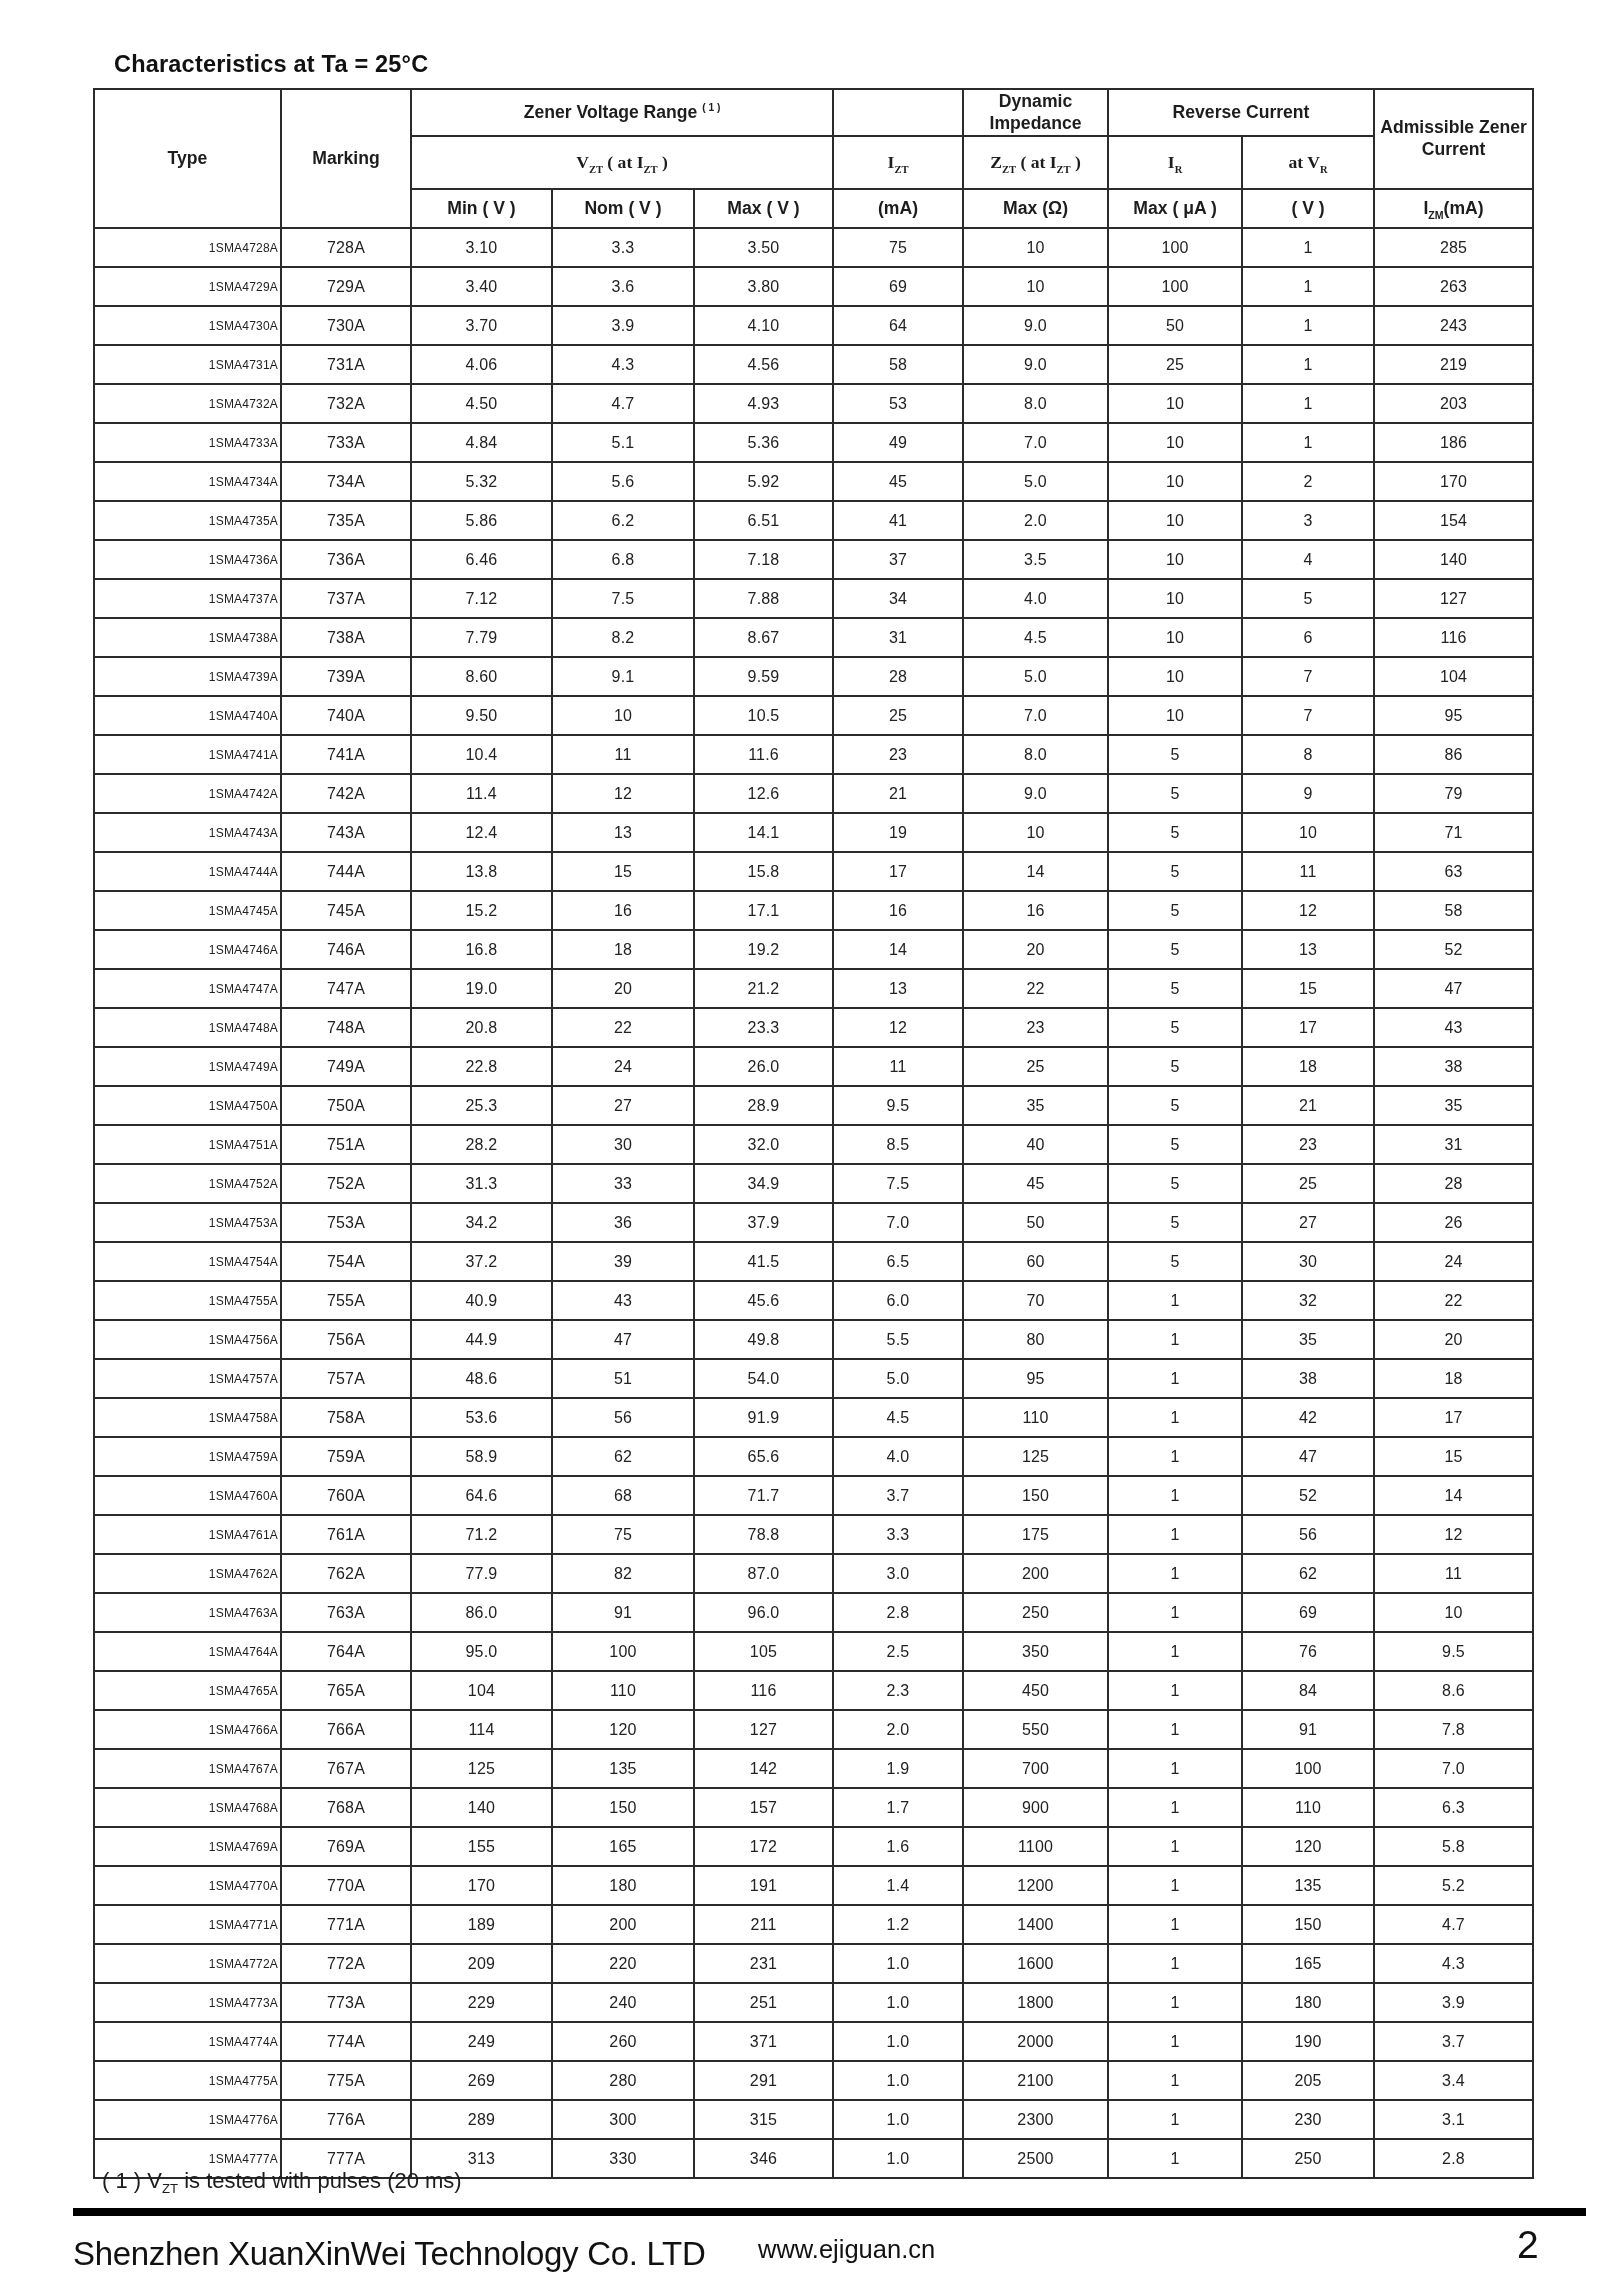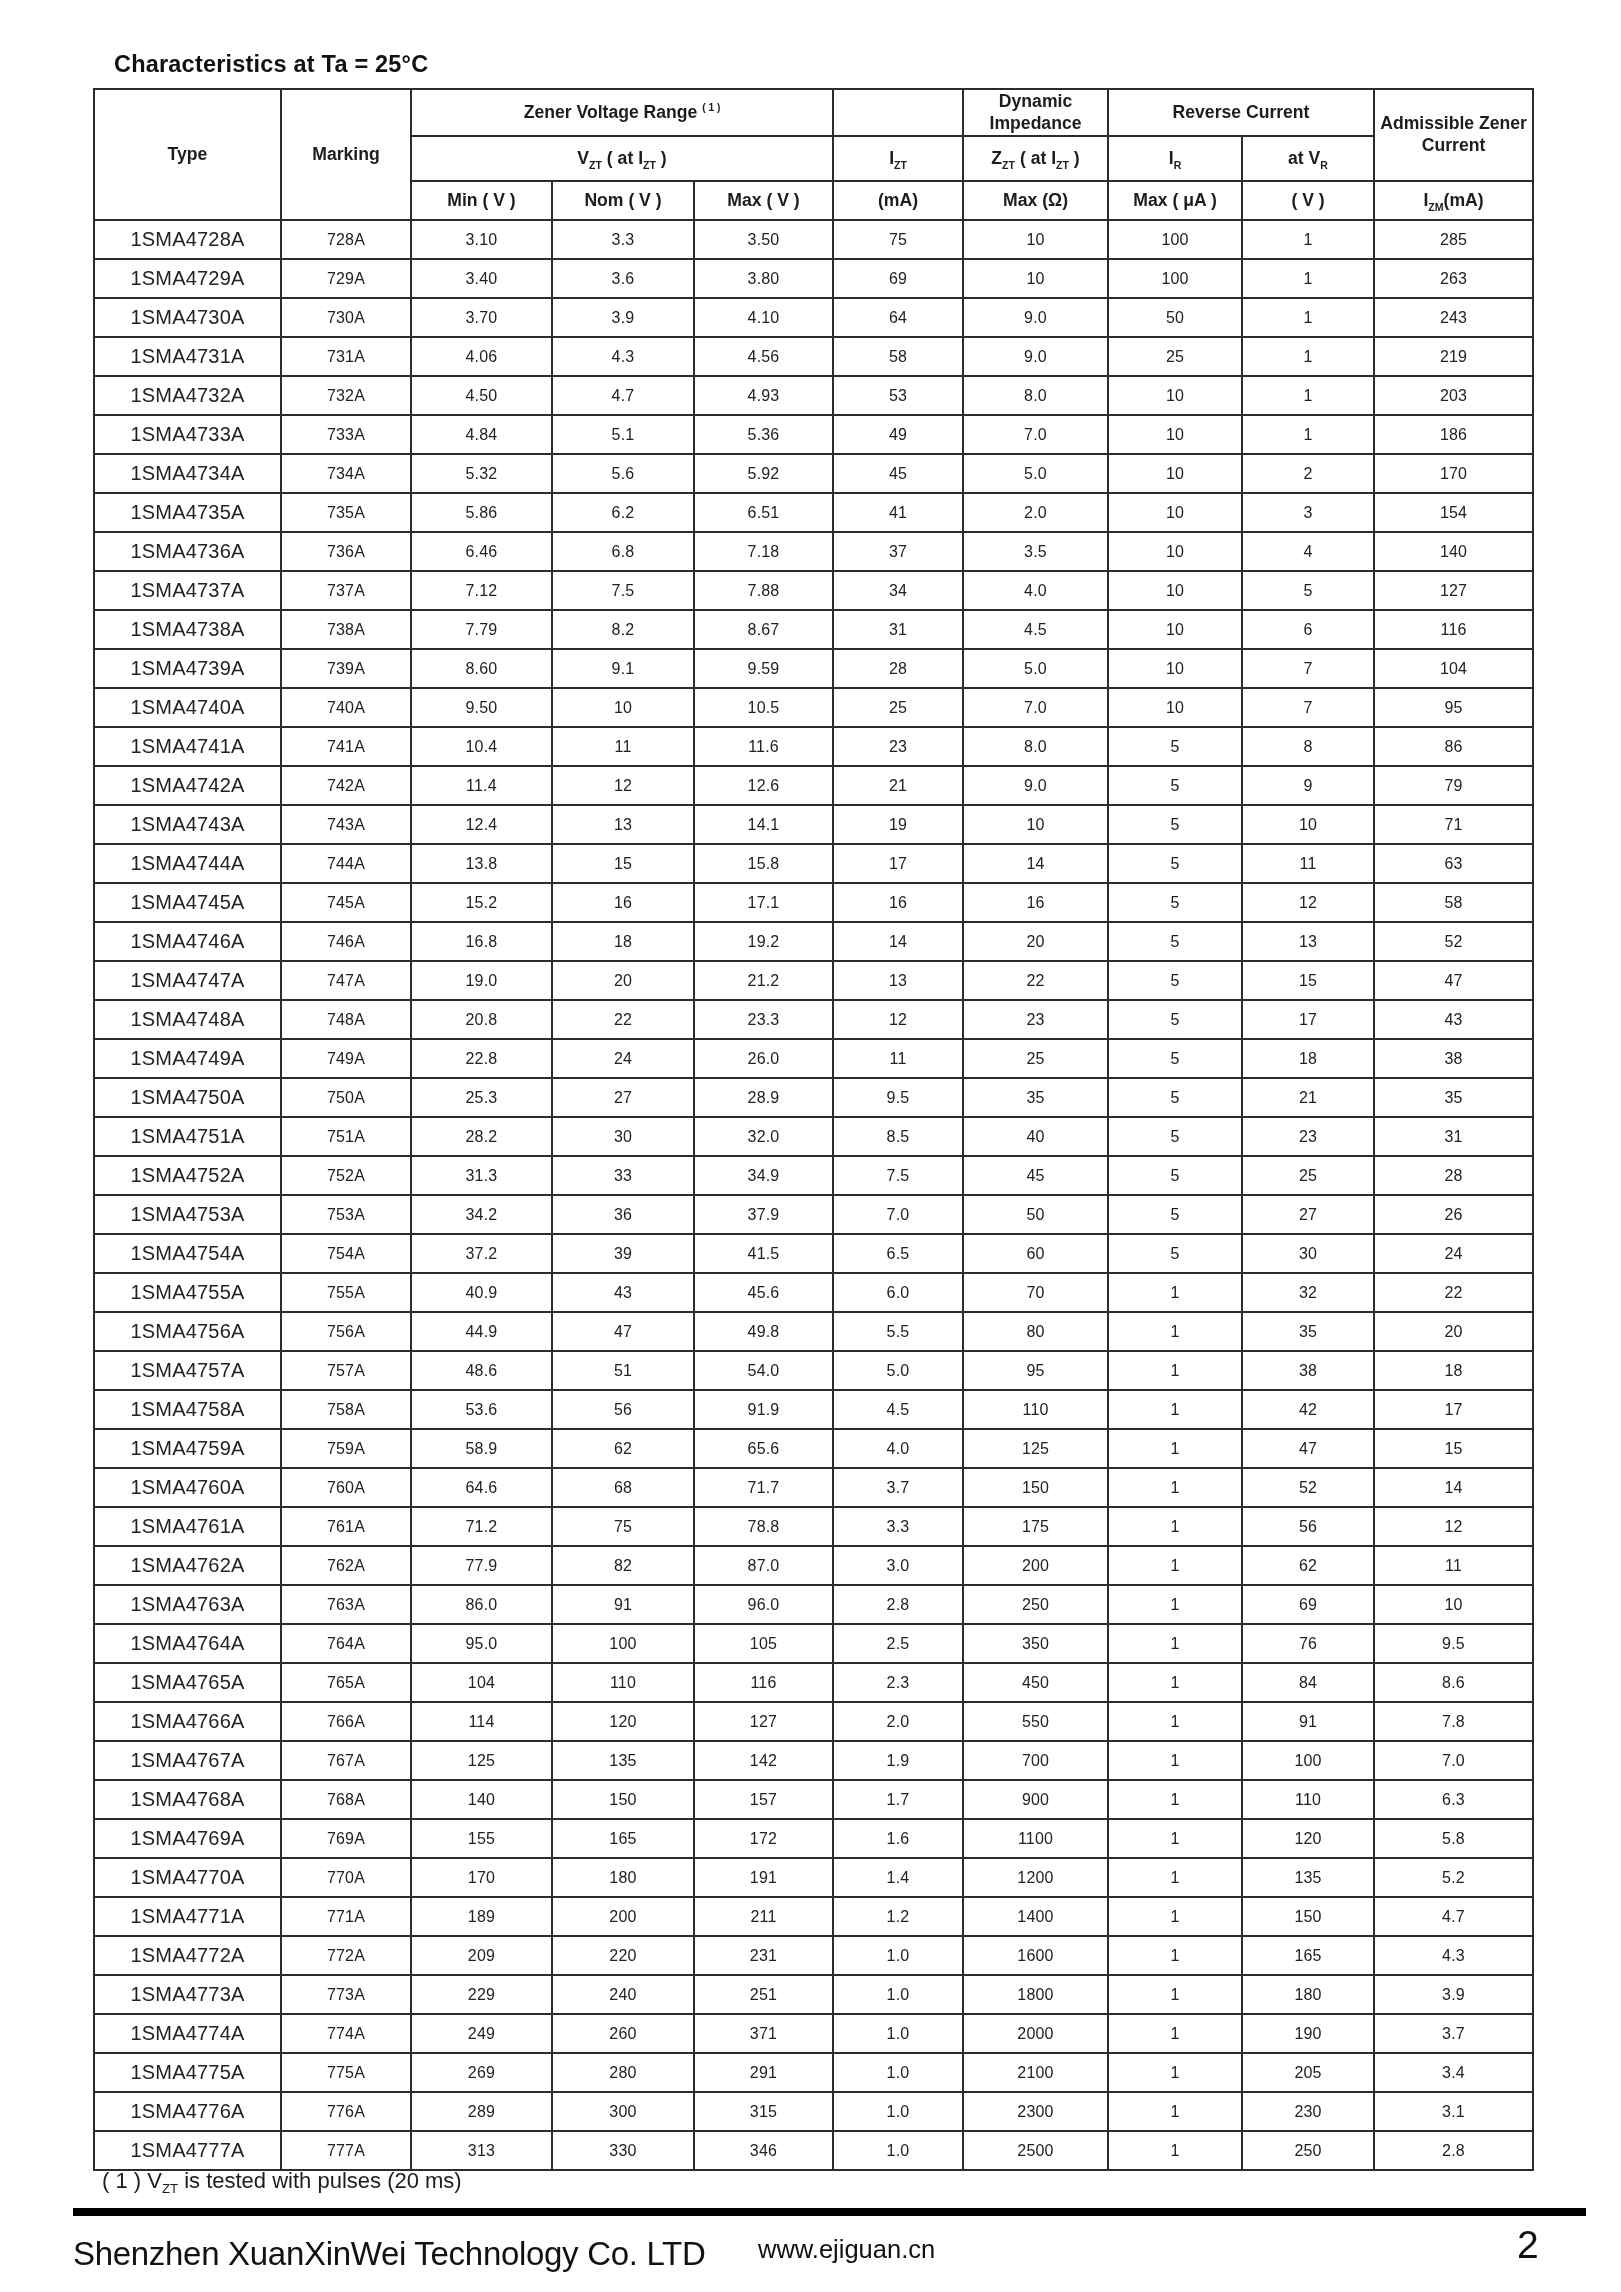--- a/index.html
+++ b/index.html
@@ -40,30 +40,30 @@
     padding: 0 2px;
     overflow: hidden;
   }
   thead th {
     font-weight: bold;
     font-size: 17.6px;
     color: #1d1d1d;
     line-height: 1.25;
   }
   thead tr.h1 { height: 47px; }
-  thead tr.h2 { height: 45px; }
+  thead tr.h2 { height: 53px; font-family: Liberation Serif, serif; }
   thead tr.h3 { height: 39px; }
   thead { border-bottom: 2.9px solid #000; }
   tbody td {
     height: 39px;
     font-size: 16px;
     color: #222;
     letter-spacing: 0.2px;
   }
-  tbody td.c-type { font-size: 20px; }
+  tbody td.c-type { font-size: 12px; text-align: right; }
   sub { font-size: 60%; line-height: 0; }
   sup { font-size: 58%; line-height: 0; vertical-align: super; }
   .footnote {
     position: absolute;
     left: 102px;
     top: 2168px;
     font-size: 22px;
     color: #1d1d1d;
   }
   .footer-rule {

